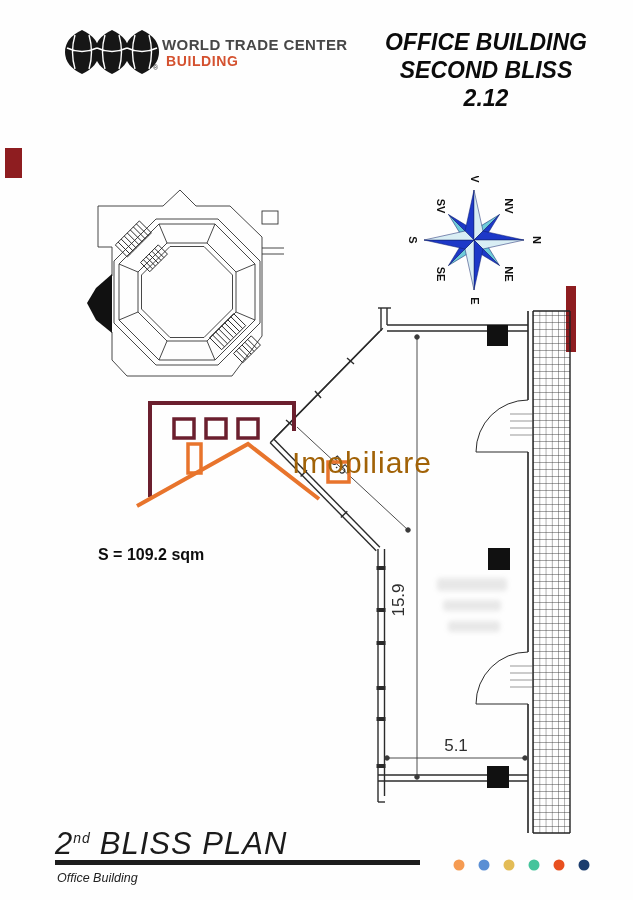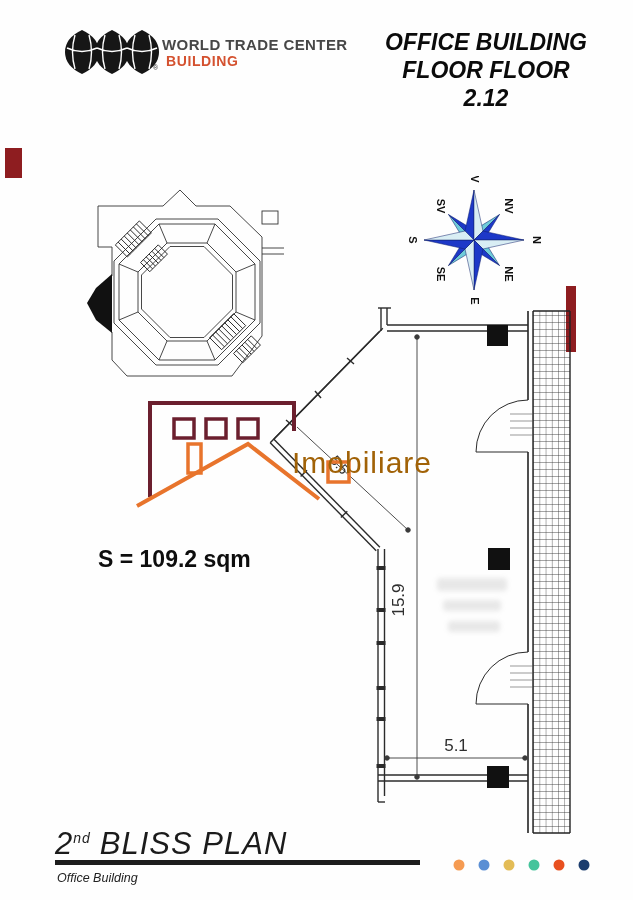--- a/index.html
+++ b/index.html
@@ -10,21 +10,21 @@
   #wtc-text1{left:162px;top:36px;font-size:15px;font-weight:bold;color:#474747;letter-spacing:.4px;}
   #wtc-text2{left:166px;top:53px;font-size:14px;font-weight:bold;color:#d4512f;letter-spacing:.6px;}
   #doc-title{left:352px;top:28px;width:268px;text-align:center;font-size:23px;line-height:28px;
              font-weight:bold;font-style:italic;color:#0b0b0b;}
   
   .redfrag{background:#8e1d20;}
   
   #bliss-line1{left:293px;top:394px;font-size:57px;color:#333;letter-spacing:2px;}
   #bliss-line2{left:292px;top:446px;font-size:30px;color:#a16207;letter-spacing:1px;}
   
-  #area-label{left:98px;top:546px;font-size:23px;font-weight:bold;color:#0d0d0d;text-align:right;}
+  #area-label{left:98px;top:546px;font-size:16px;font-weight:bold;color:#0d0d0d;text-align:right;}
   
   #footer-title{left:55px;top:826px;font-size:31px;font-style:italic;color:#1b1b1b;letter-spacing:1px;}
   #footer-title sup{font-size:14px;}
   #footer-title .rest{margin-left:9px;}
   #footer-rule{left:55px;top:860px;width:365px;height:5px;background:#1d1d1d;}
   #footer-sub{left:57px;top:871px;font-size:12.5px;font-style:italic;color:#222;}
   .ghost{filter:blur(2.5px);}
   svg text{font-family:"Liberation Sans",sans-serif;}
 </style>
 </head>
@@ -43,21 +43,21 @@
       <path d="M105,35 Q100,52 105,69 M119,35 Q124,52 119,69 M97,48 Q112,55 127,48"></path>
       <path d="M135,35 Q130,52 135,69 M149,35 Q154,52 149,69 M127,48 Q142,55 157,48"></path>
     </g>
   </svg>
   <div class="abs" id="wtc-text1">WORLD TRADE CENTER</div>
   <div class="abs" id="wtc-text2">BUILDING</div>
   <div class="abs" style="left:153px;top:64px;font-size:7px;color:#333">®</div>
 
   <div class="abs" id="doc-title">
     <div>OFFICE BUILDING</div>
-    <div>FLOOR FLOOR</div>
+    <div>SECOND BLISS</div>
     <div>2.12</div>
   </div>
 
   <div class="abs redfrag" style="left:5px;top:148px;width:17px;height:30px"></div>
   <div class="abs redfrag" style="left:566px;top:286px;width:10px;height:66px"></div>
 
   <svg class="abs" style="left:80px;top:182px" width="220" height="202" viewBox="80 182 220 202">
     <g stroke="#333" stroke-width="0.9" fill="none">
       <polyline points="98,206 163,206 180,190 196,206 230,206 262,237 262,336 232,376 127,376 112,360 112,332"></polyline>
       <polyline points="112,276 112,247 98,247 98,206"></polyline>

